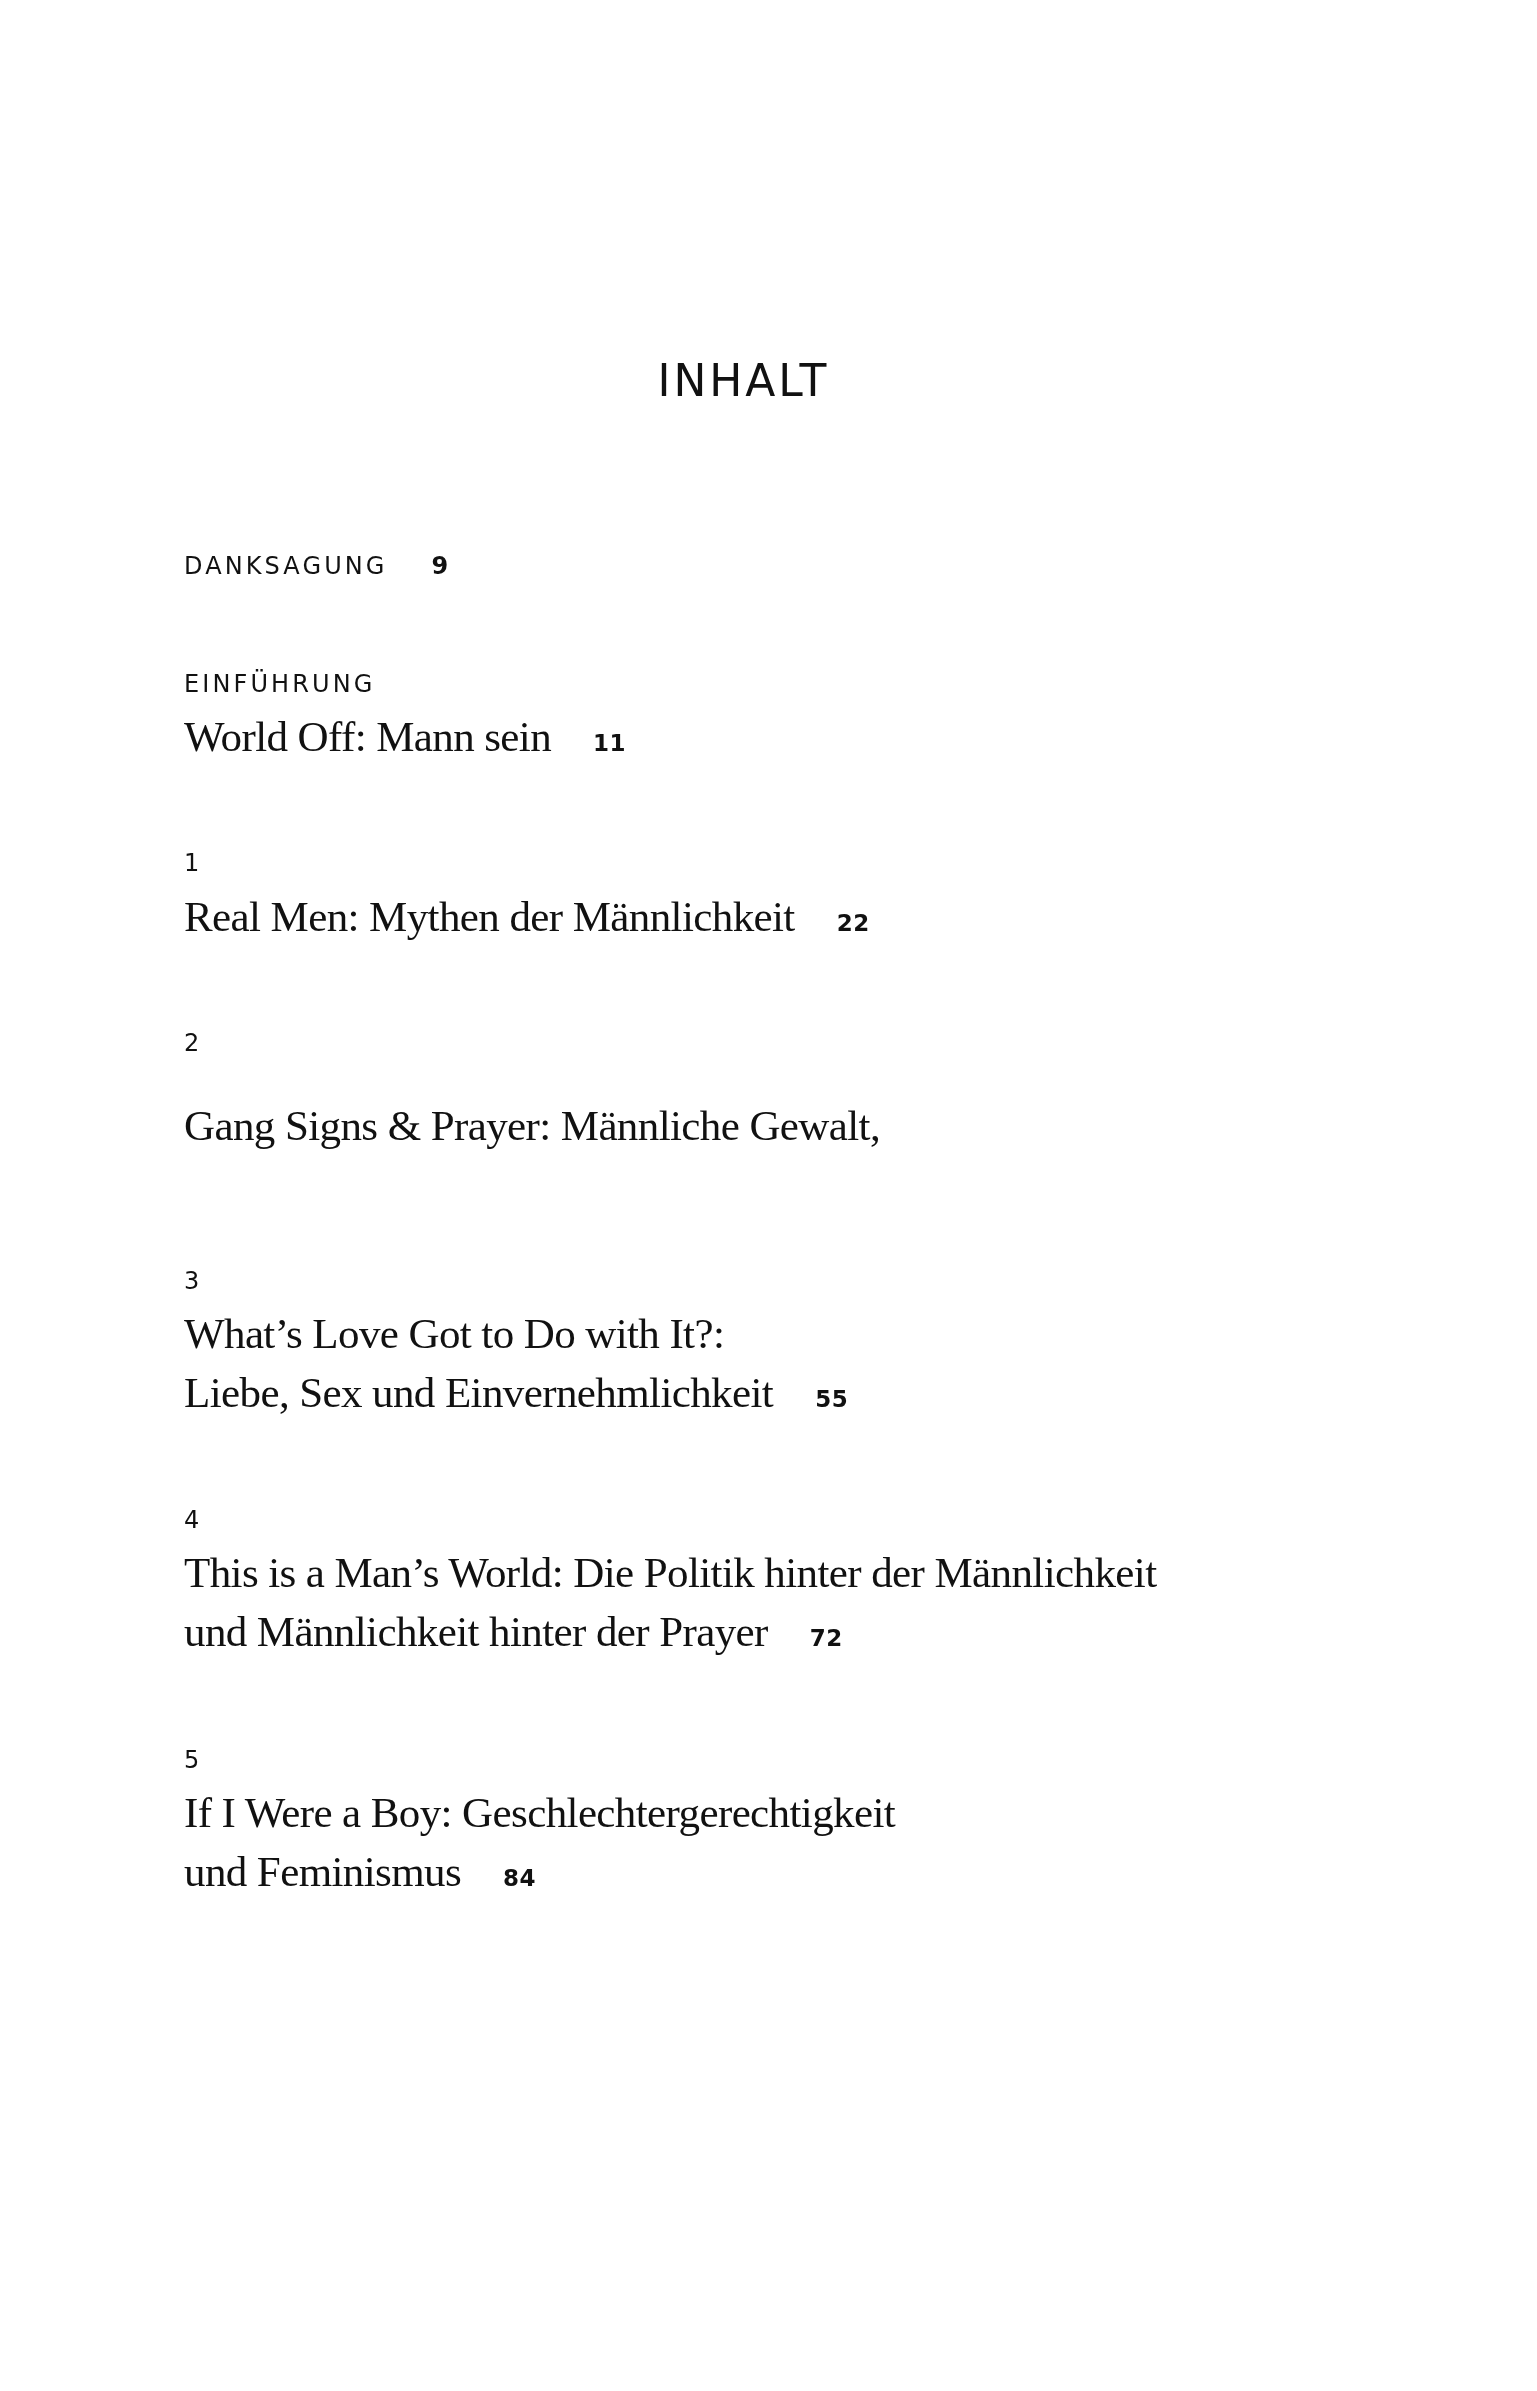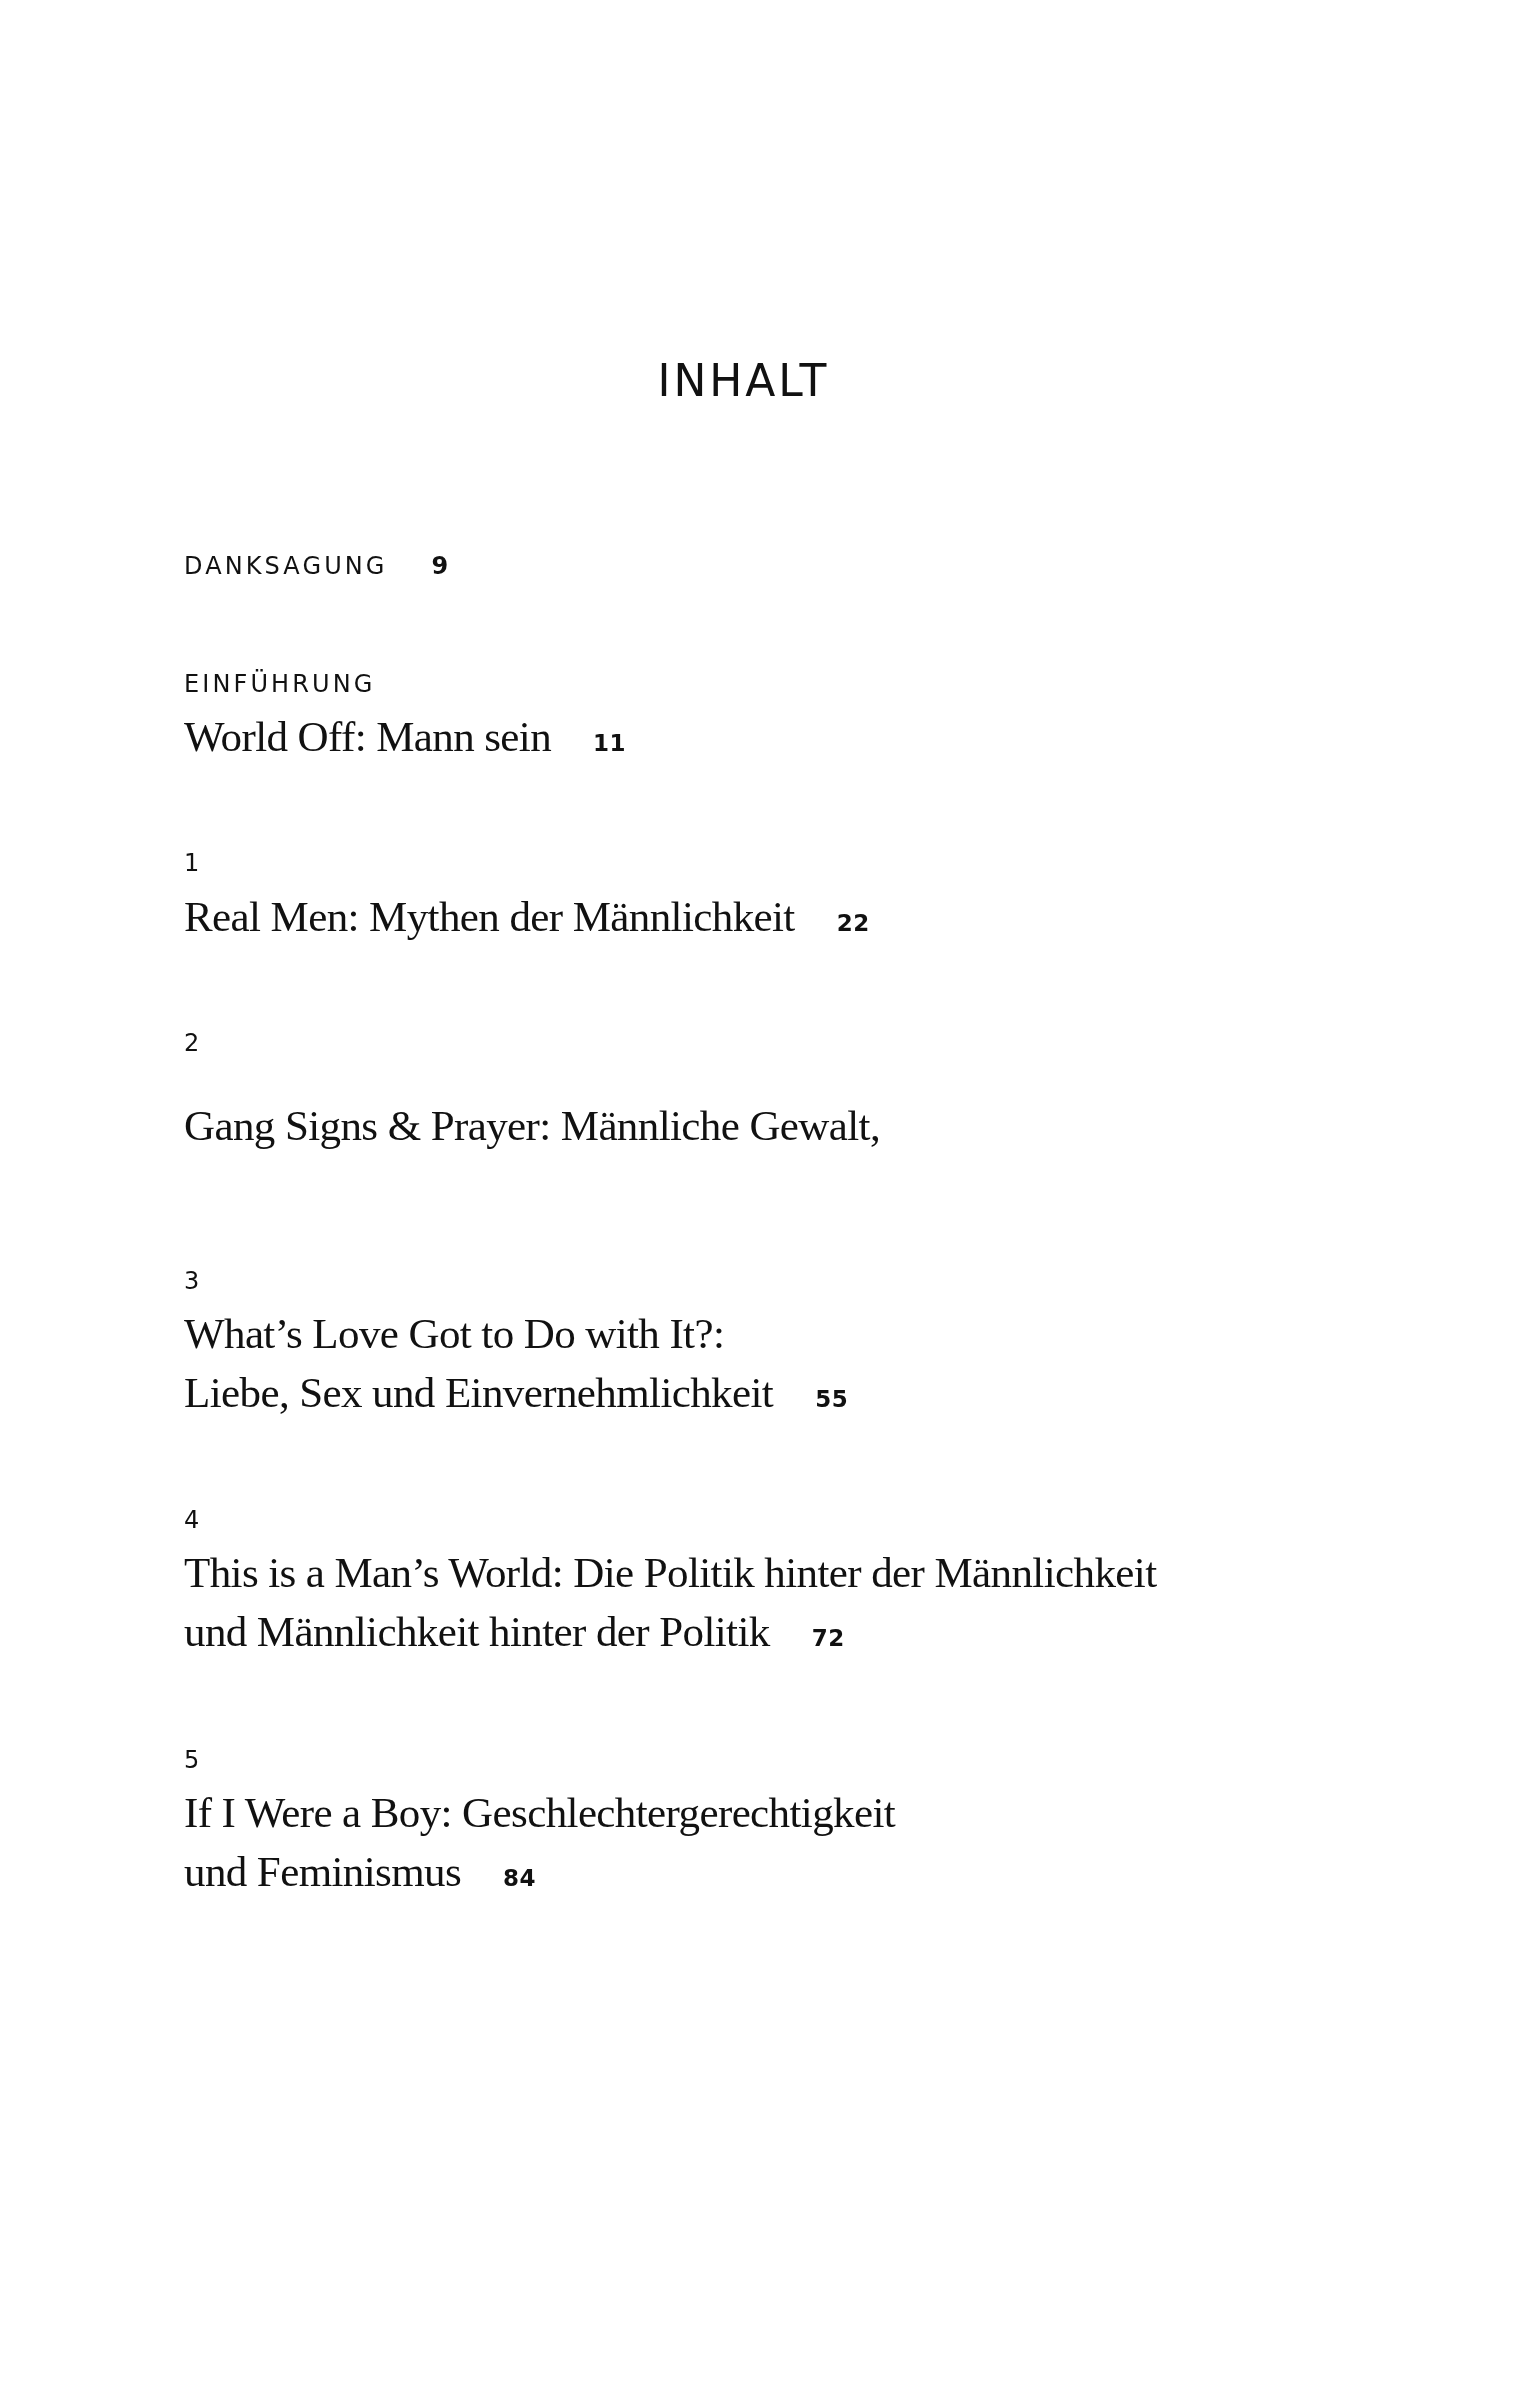--- a/index.html
+++ b/index.html
@@ -58,21 +58,21 @@
 
   <div class="abs num" style="top:1269px;">3</div>
   <div class="abs ctitle" style="top:1304px;">
     <span class="line"><span>What’s Love Got to Do with It?:</span></span>
     <span class="line"><span>Liebe, Sex und Einvernehmlichkeit</span><span class="pg">55</span></span>
   </div>
 
   <div class="abs num" style="top:1508px;">4</div>
   <div class="abs ctitle" style="top:1543px;">
     <span class="line"><span>This is a Man’s World: Die Politik hinter der Männlichkeit</span></span>
-    <span class="line"><span>und Männlichkeit hinter der Politik</span><span class="pg">72</span></span>
+    <span class="line"><span>und Männlichkeit hinter der Prayer</span><span class="pg">72</span></span>
   </div>
 
   <div class="abs num" style="top:1748px;">5</div>
   <div class="abs ctitle" style="top:1783px;">
     <span class="line"><span>If I Were a Boy: Geschlechtergerechtigkeit</span></span>
     <span class="line"><span>und Feminismus</span><span class="pg">84</span></span>
   </div>
 
 </div>
 

